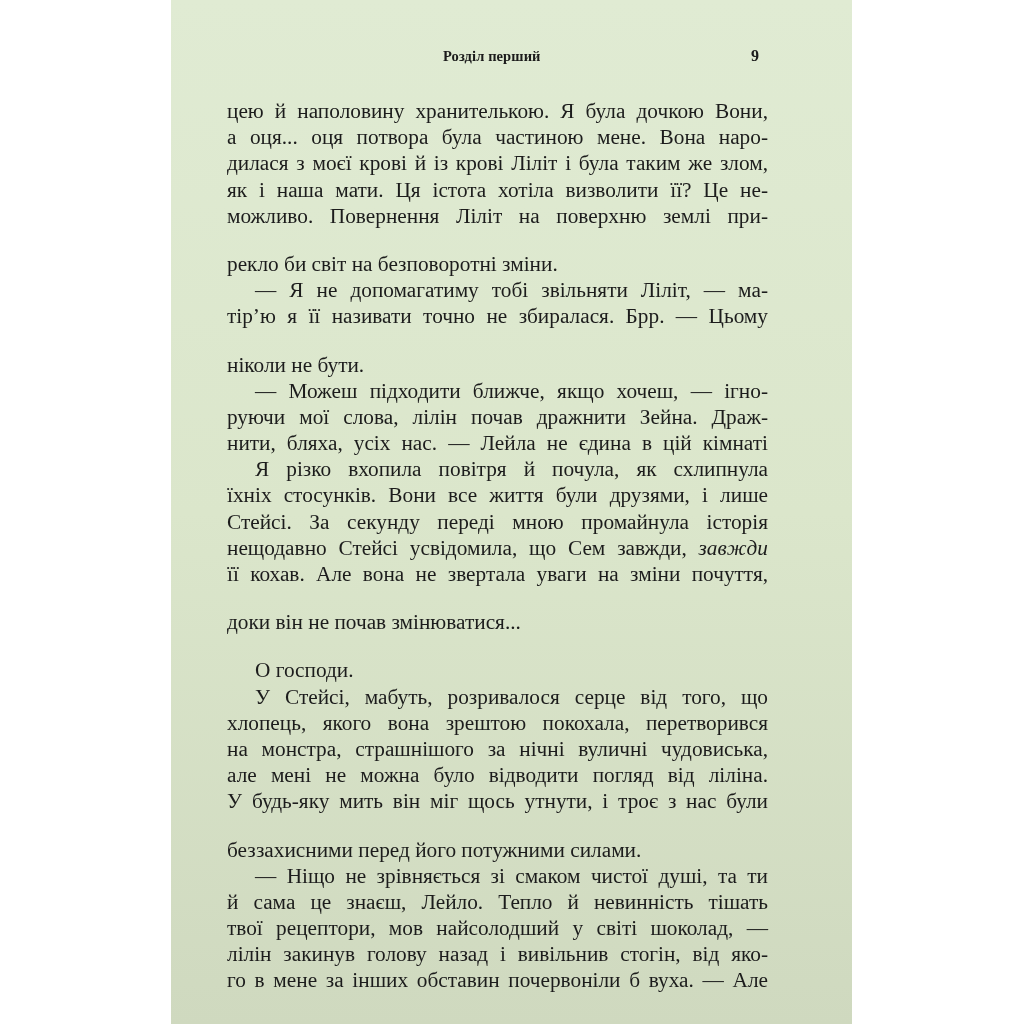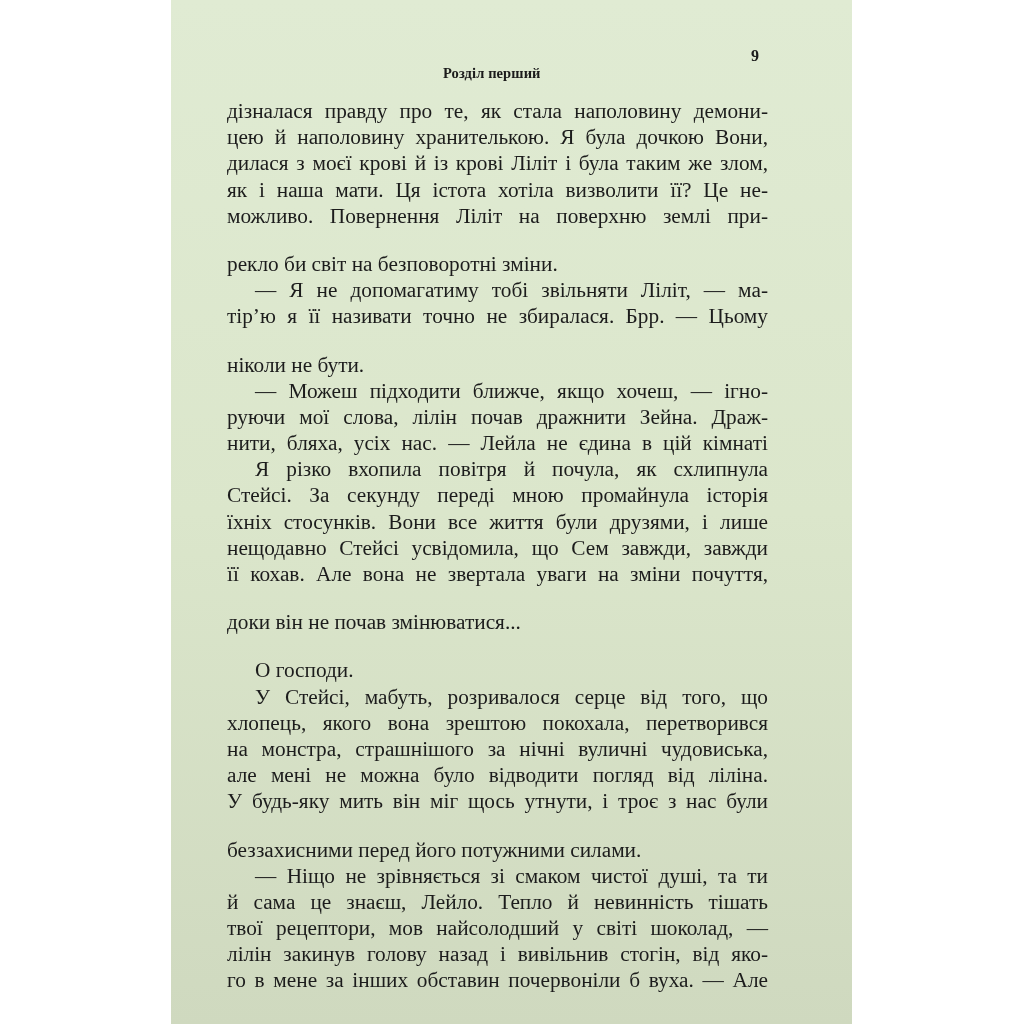--- a/index.html
+++ b/index.html
@@ -27,21 +27,20 @@
       font-family: "Liberation Serif", "DejaVu Serif", serif;
       font-weight: bold;
       color: #1b1b1b;
     }
     .chapter-title {
       position: absolute;
       left: 272px;
       top: 0;
       font-size: 14.5px;
       letter-spacing: 0.1px;
-      margin-top: 17px;
     }
     .page-number {
       position: absolute;
       left: 580px;
       top: -1px;
       font-size: 16px;
     }
     .body-text {
       position: absolute;
       left: 56px;
@@ -60,36 +59,37 @@
       height: 26.2px;
     }
     .line.last {
       text-align-last: left;
       margin-top: 22px;
     }
     .line.indent {
       padding-left: 28px;
     }
     .line .italic {
+      font-style: italic;
     }
   </style>
 </head>
 <body>
 
 <div class="page">
   <div class="running-head">
     <span class="chapter-title">Розділ перший</span>
     <span class="page-number">9</span>
   </div>
 
   <div class="body-text">
 
     <div>
-      <span class="line">дізналася правду про те, як стала наполовину демони-</span>
       <span class="line">цею й наполовину хранителькою. Я була дочкою Вони,</span>
+      <span class="line">а оця... оця потвора була частиною мене. Вона наро-</span>
       <span class="line">дилася з моєї крові й із крові Ліліт і була таким же злом,</span>
       <span class="line">як і наша мати. Ця істота хотіла визволити її? Це не-</span>
       <span class="line">можливо. Повернення Ліліт на поверхню землі при-</span>
       <span class="line last">рекло би світ на безповоротні зміни.</span>
     </div>
 
     <div>
       <span class="line indent">— Я не допомагатиму тобі звільняти Ліліт, — ма-</span>
       <span class="line">тір’ю я її називати точно не збиралася. Брр. — Цьому</span>
       <span class="line last">ніколи не бути.</span>
@@ -97,22 +97,22 @@
 
 
     <div>
       <span class="line indent">— Можеш підходити ближче, якщо хочеш, — ігно-</span>
       <span class="line">руючи мої слова, лілін почав дражнити Зейна. Драж-</span>
       <span class="line">нити, бляха, усіх нас. — Лейла не єдина в цій кімнаті</span>
     </div>
 
     <div>
       <span class="line indent">Я різко вхопила повітря й почула, як схлипнула</span>
+      <span class="line">їхніх стосунків. Вони все життя були друзями, і лише</span>
       <span class="line">Стейсі. За секунду переді мною промайнула історія</span>
-      <span class="line">їхніх стосунків. Вони все життя були друзями, і лише</span>
       <span class="line"><span>нещодавно Стейсі усвідомила, що Сем завжди, </span><span class="italic">завжди</span></span>
       <span class="line">її кохав. Але вона не звертала уваги на зміни почуття,</span>
       <span class="line last">доки він не почав змінюватися...</span>
     </div>
 
     <div>
       <span class="line indent last">О господи.</span>
     </div>
 
     <div>

